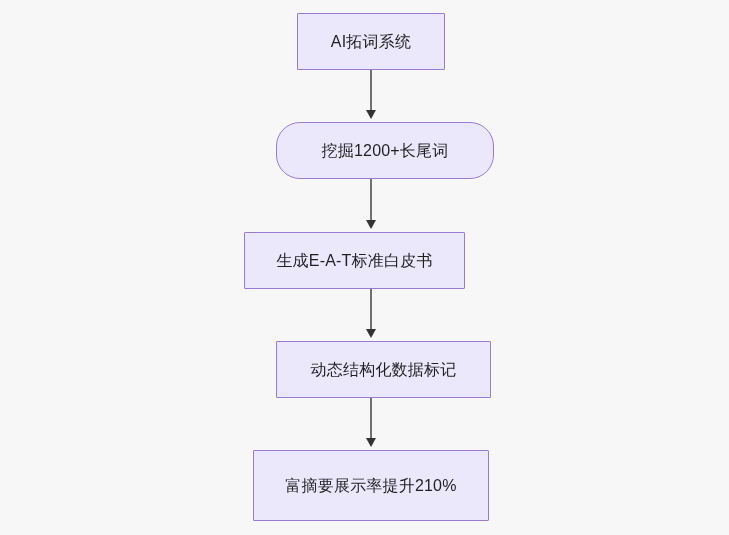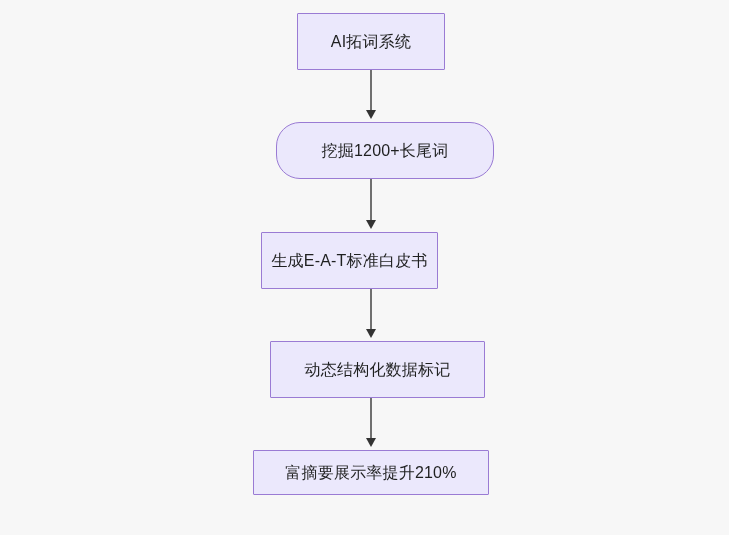--- a/index.html
+++ b/index.html
@@ -73,25 +73,25 @@
   <div class="arrowhead" style="left:366px; top:438px;"></div>
 
   <div class="node" style="left:297px; top:13px; width:148px; height:57px;">
     <span class="node-label">AI拓词系统</span>
   </div>
 
   <div class="node" style="left:276px; top:122px; width:218px; height:57px;border-radius:24px;">
     <span class="node-label">挖掘1200+长尾词</span>
   </div>
 
-  <div class="node" style="left:261px; top:232px; width:177px; height:57px;">
+  <div class="node" style="left:244px; top:232px; width:221px; height:57px;">
     <span class="node-label">生成E-A-T标准白皮书</span>
   </div>
 
-  <div class="node" style="left:270px; top:341px; width:215px; height:57px;">
+  <div class="node" style="left:276px; top:341px; width:215px; height:57px;">
     <span class="node-label">动态结构化数据标记</span>
   </div>
 
-  <div class="node" style="left:253px; top:450px; width:236px; height:45px;">
+  <div class="node" style="left:253px; top:450px; width:236px; height:71px;">
     <span class="node-label">富摘要展示率提升210%</span>
   </div>
 
 </div>
 
 </body></html>

